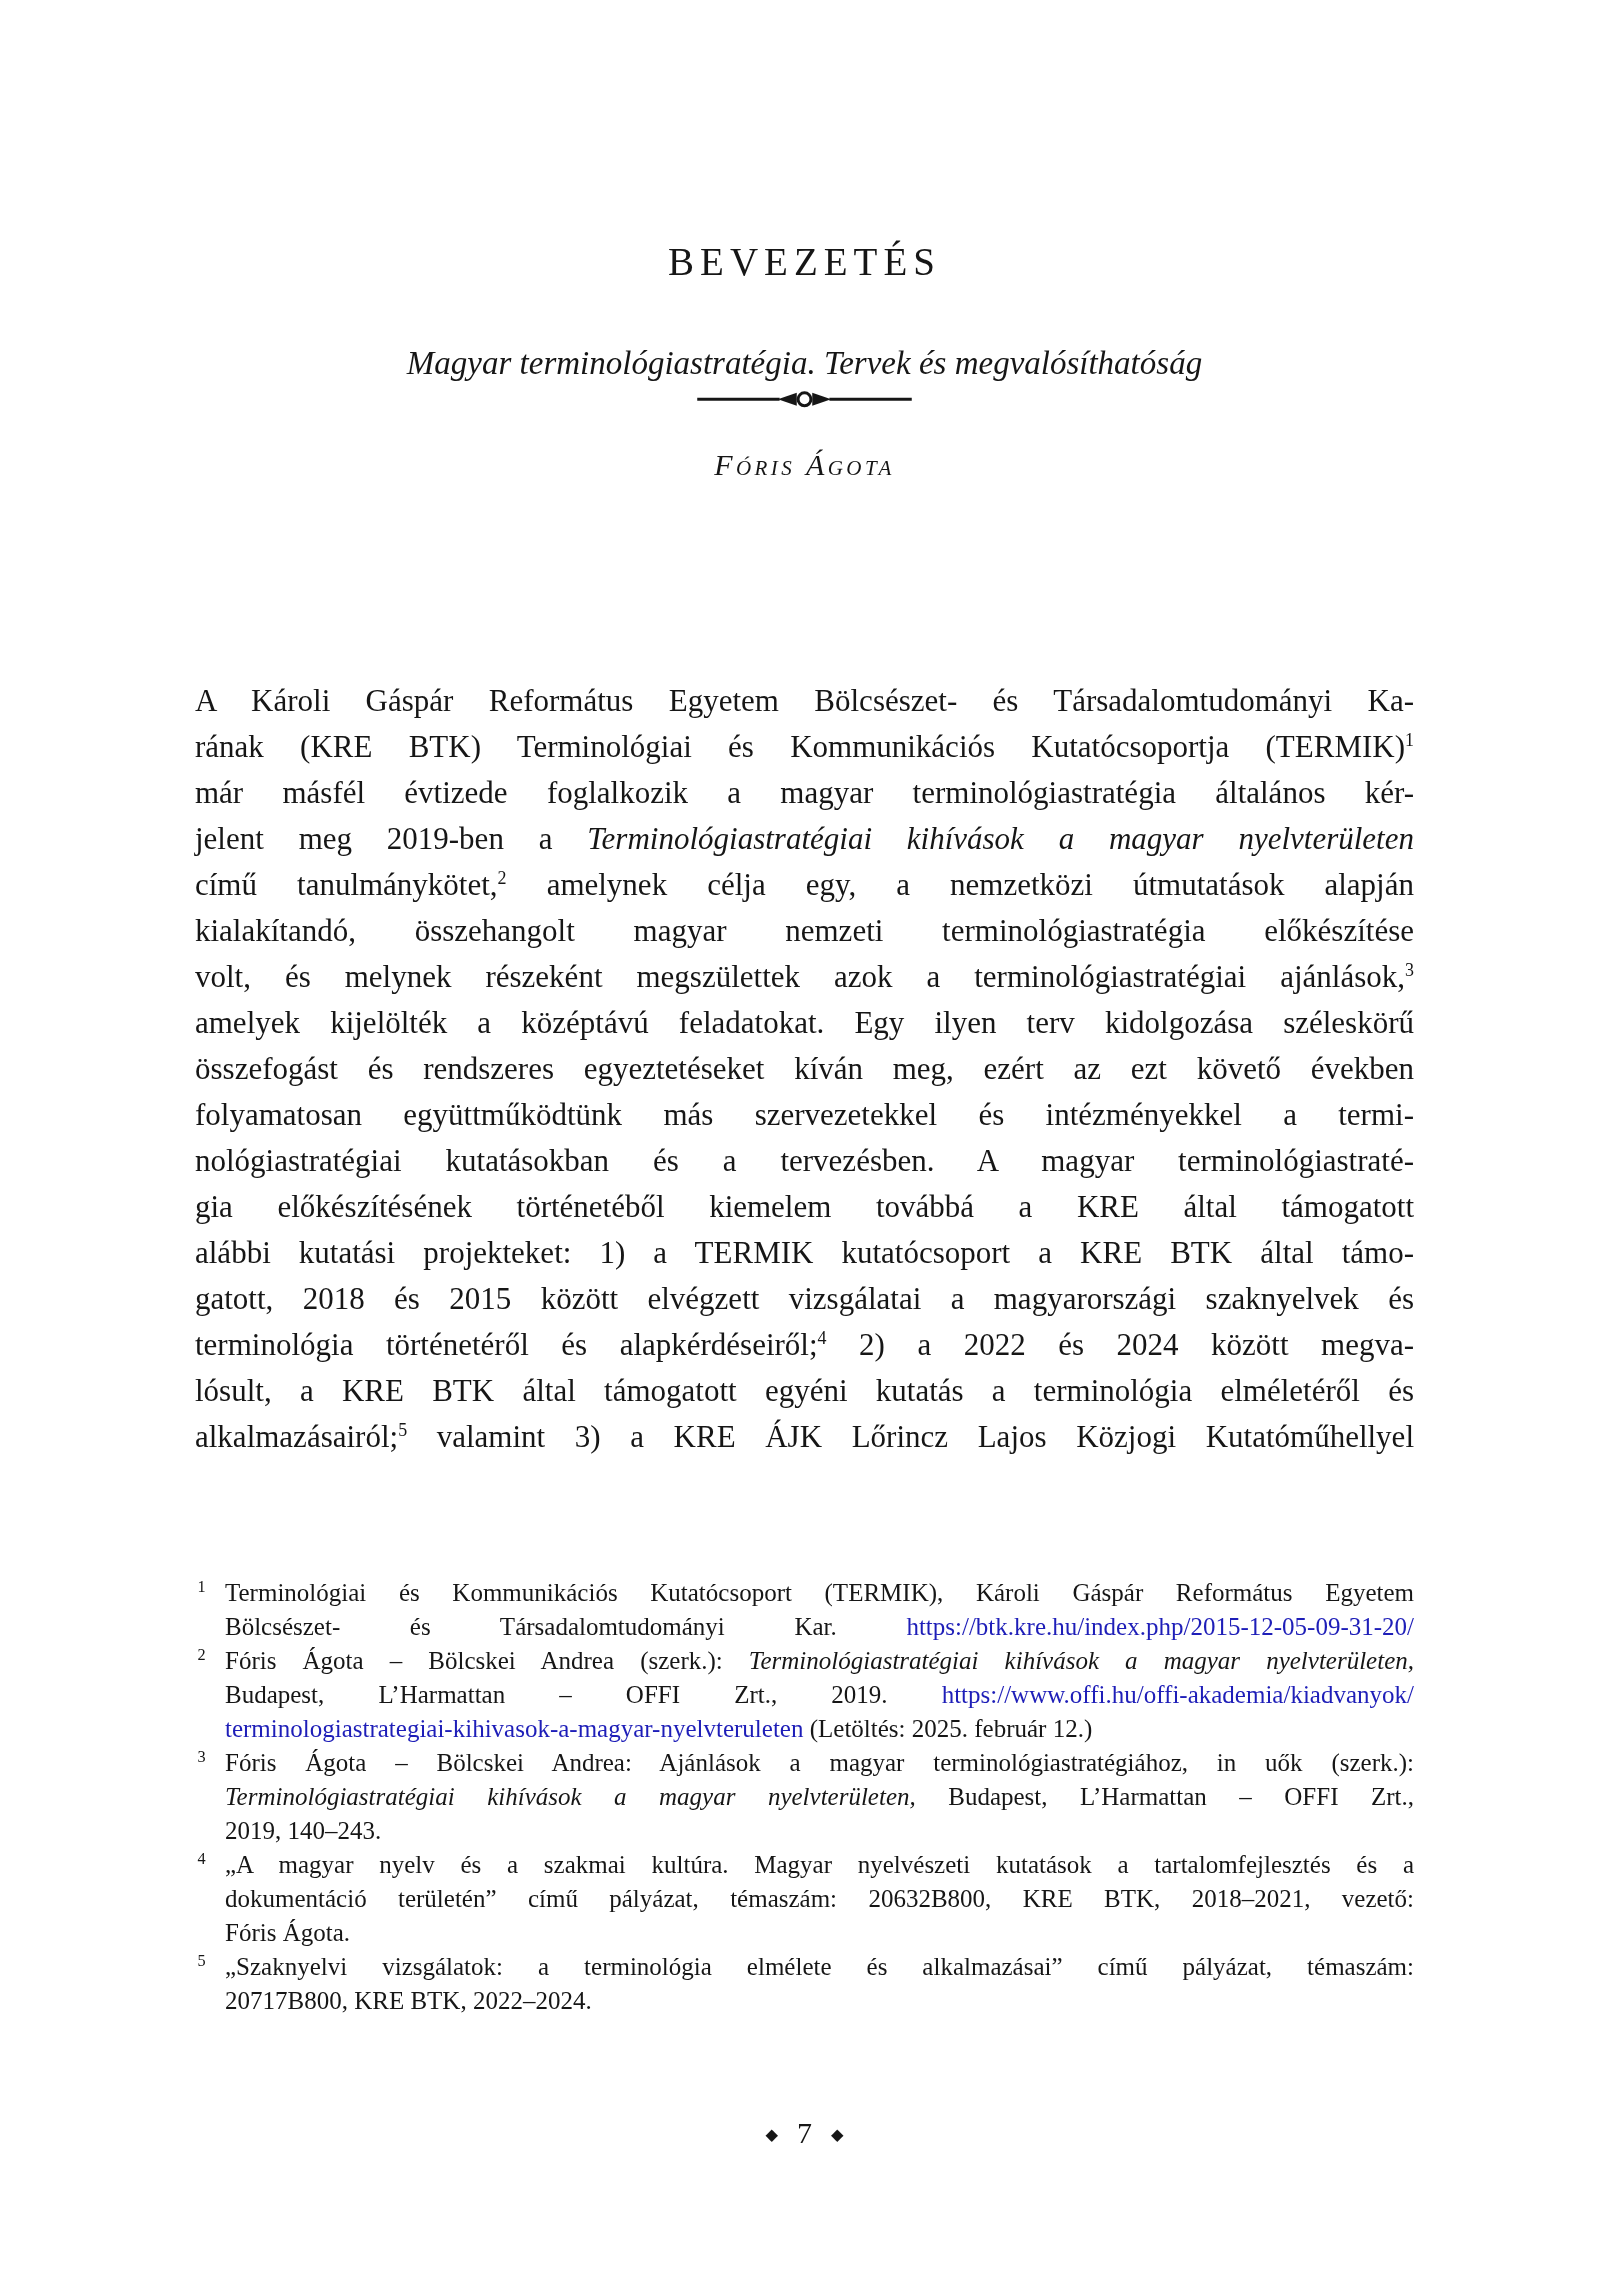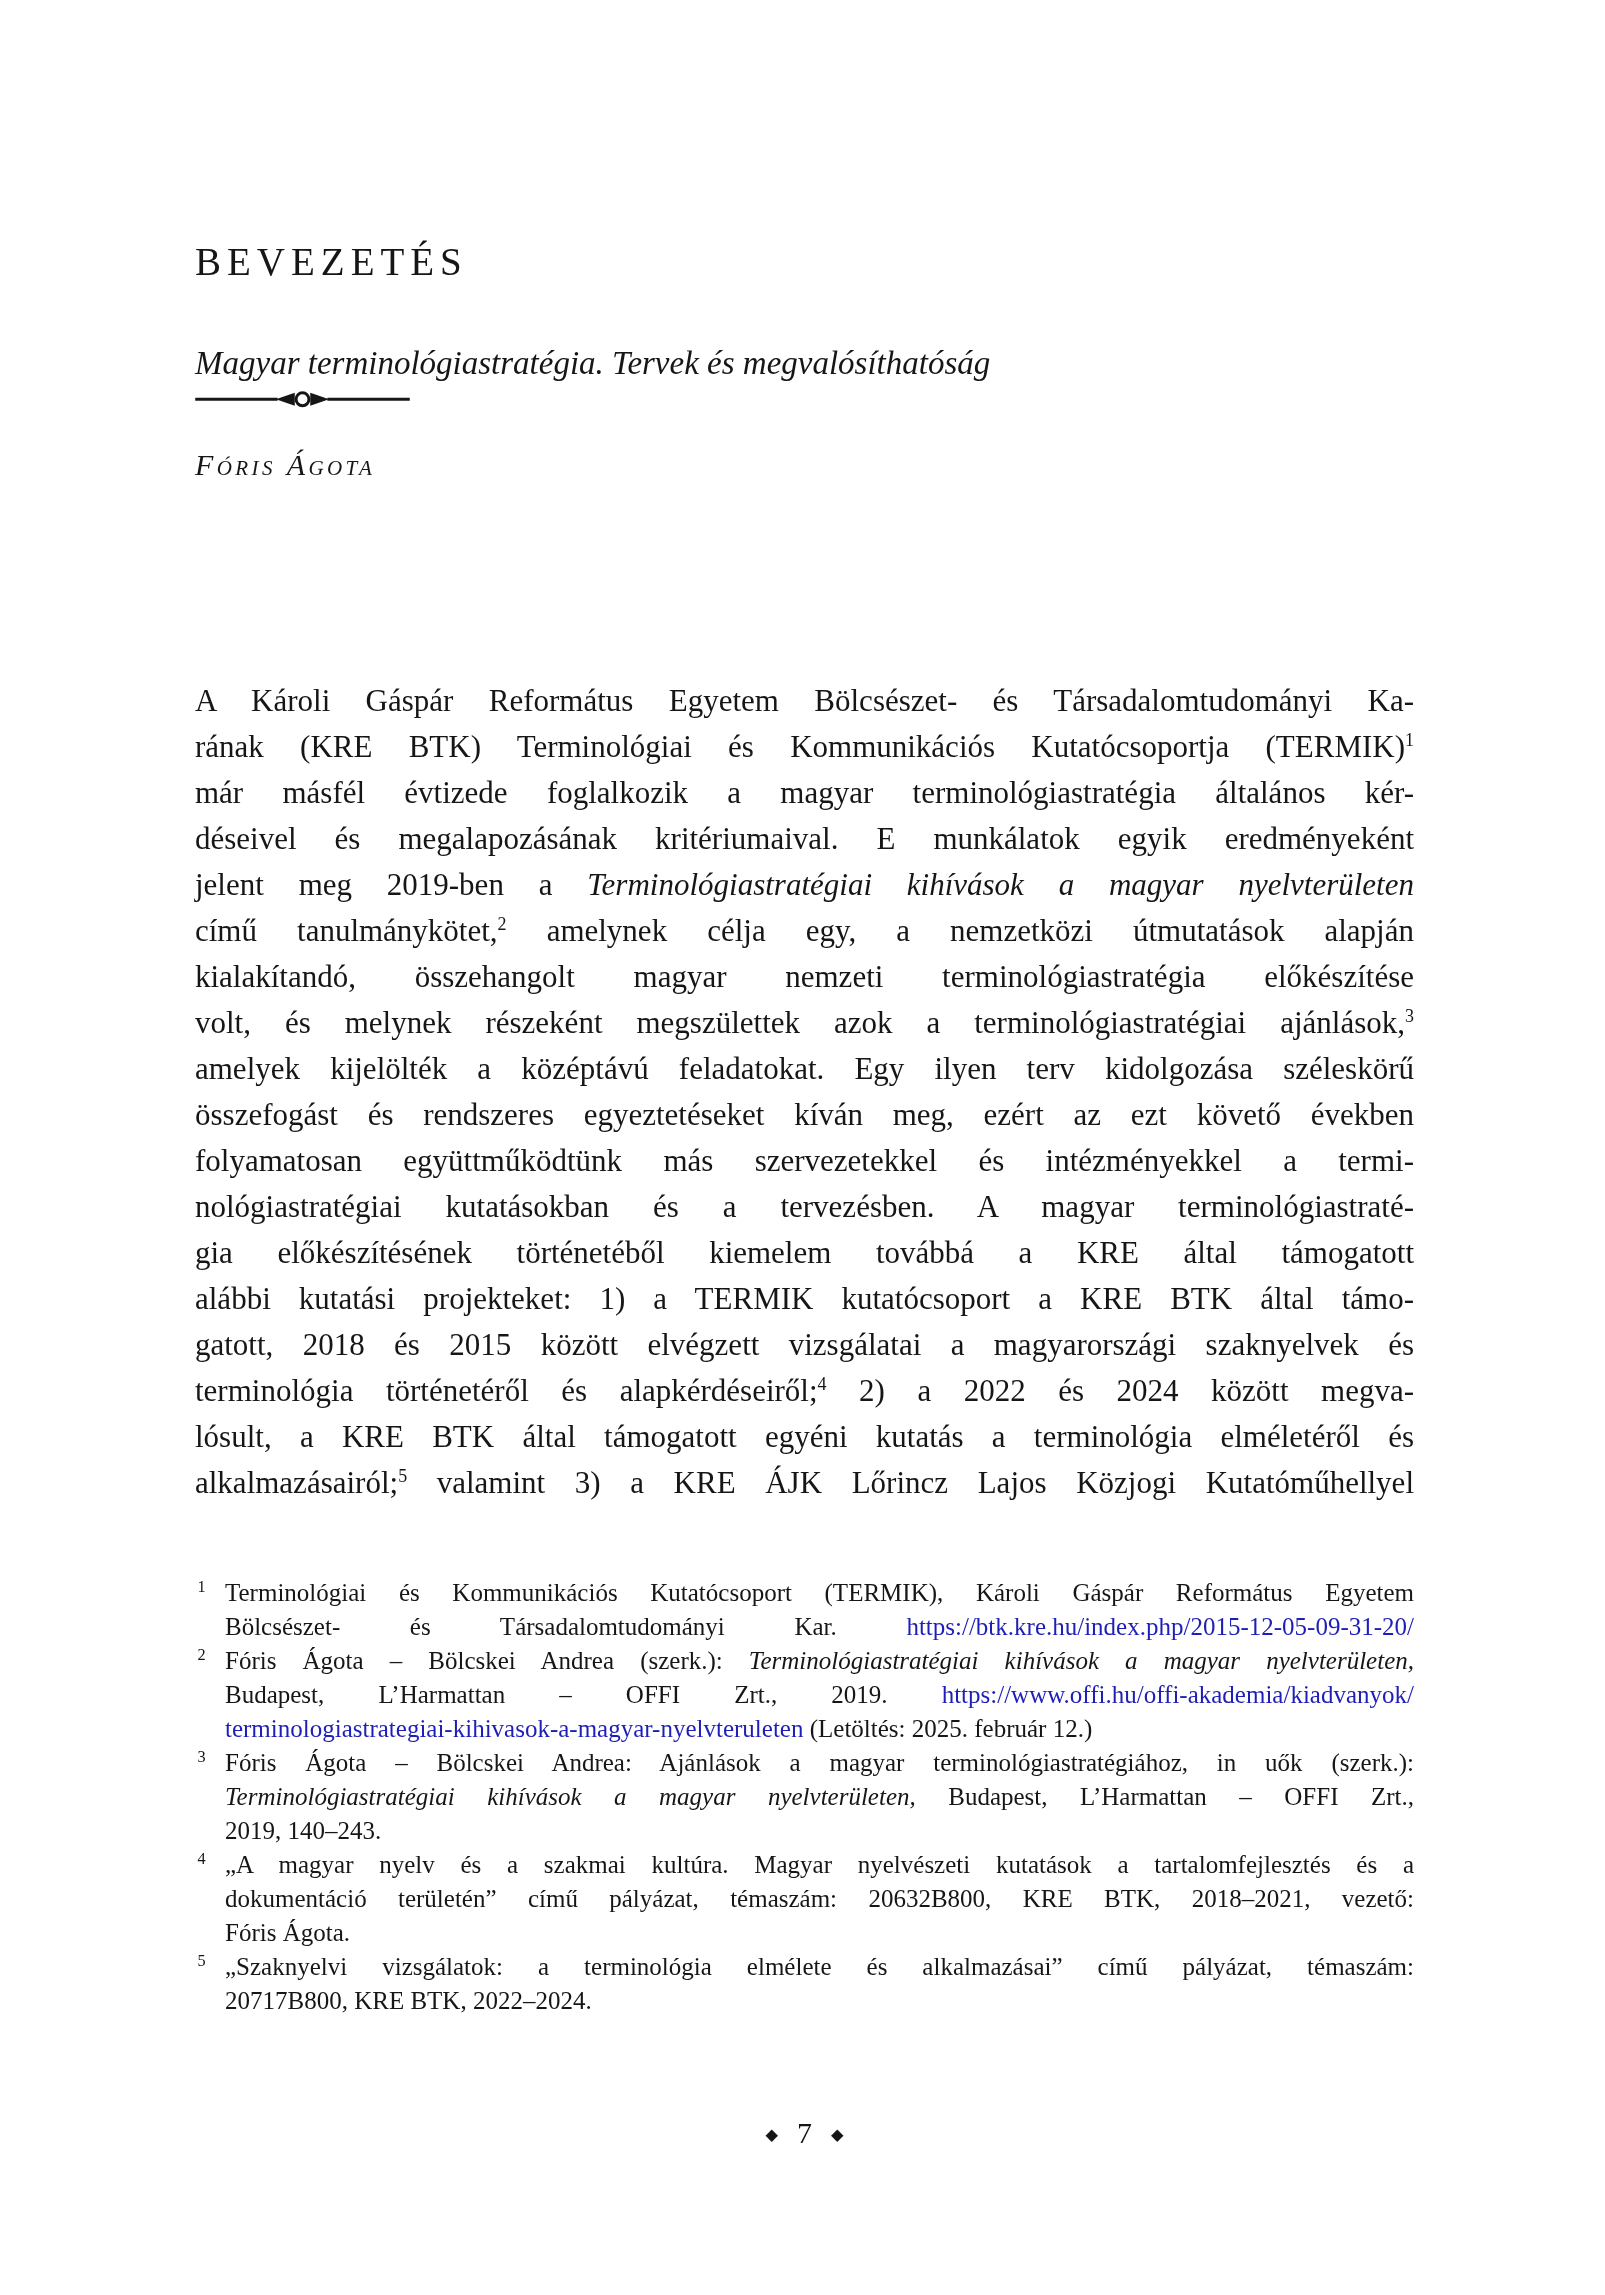--- a/index.html
+++ b/index.html
@@ -6,21 +6,21 @@
   .page {
     position:relative;
     width:1605px; height:2295px;
     background:#ffffff;
     font-family:"Liberation Serif", serif;
     color:#161616;
     overflow:hidden;
   }
   .head {
     position:absolute; left:195px; width:1219px;
-    text-align:left;
+    text-align:center;
   }
   .chapter-title {
     top:242px;
     font-size:39px; line-height:1;
     letter-spacing:6px;
     font-weight:400;
   }
   .chapter-subtitle {
     top:308px;
     font-size:33px; line-height:1.2;
@@ -87,21 +87,20 @@
       <line x1="154" y1="12" x2="250" y2="12" stroke="#161616" stroke-width="3.5"></line>
     </svg>
   </div>
 
   <div class="head author-name">Fóris Ágota</div>
 
   <div class="body-text">
       <div class="tline just"><span>A Károli Gáspár Református Egyetem Bölcsészet- és Társadalomtudományi Ka-</span></div>
       <div class="tline just"><span>rának (KRE BTK) Terminológiai és Kommunikációs Kutatócsoportja (TERMIK)</span><sup class="fnref">1</sup></div>
       <div class="tline just"><span>már másfél évtizede foglalkozik a magyar terminológiastratégia általános kér-</span></div>
-      <div class="tline just"><span>déseivel és megalapozásának kritériumaival. E munkálatok egyik eredményeként</span></div>
       <div class="tline just"><span>jelent meg 2019-ben a </span><span class="i">Terminológiastratégiai kihívások a magyar nyelvterületen</span></div>
       <div class="tline just"><span>című tanulmánykötet,</span><sup class="fnref">2</sup><span> amelynek célja egy, a nemzetközi útmutatások alapján</span></div>
       <div class="tline just"><span>kialakítandó, összehangolt magyar nemzeti terminológiastratégia előkészítése</span></div>
       <div class="tline just"><span>volt, és melynek részeként megszülettek azok a terminológiastratégiai ajánlások,</span><sup class="fnref">3</sup></div>
       <div class="tline just"><span>amelyek kijelölték a középtávú feladatokat. Egy ilyen terv kidolgozása széleskörű</span></div>
       <div class="tline just"><span>összefogást és rendszeres egyeztetéseket kíván meg, ezért az ezt követő években</span></div>
       <div class="tline just"><span>folyamatosan együttműködtünk más szervezetekkel és intézményekkel a termi-</span></div>
       <div class="tline just"><span>nológiastratégiai kutatásokban és a tervezésben. A magyar terminológiastraté-</span></div>
       <div class="tline just"><span>gia előkészítésének történetéből kiemelem továbbá a KRE által támogatott</span></div>
       <div class="tline just"><span>alábbi kutatási projekteket: 1) a TERMIK kutatócsoport a KRE BTK által támo-</span></div>

